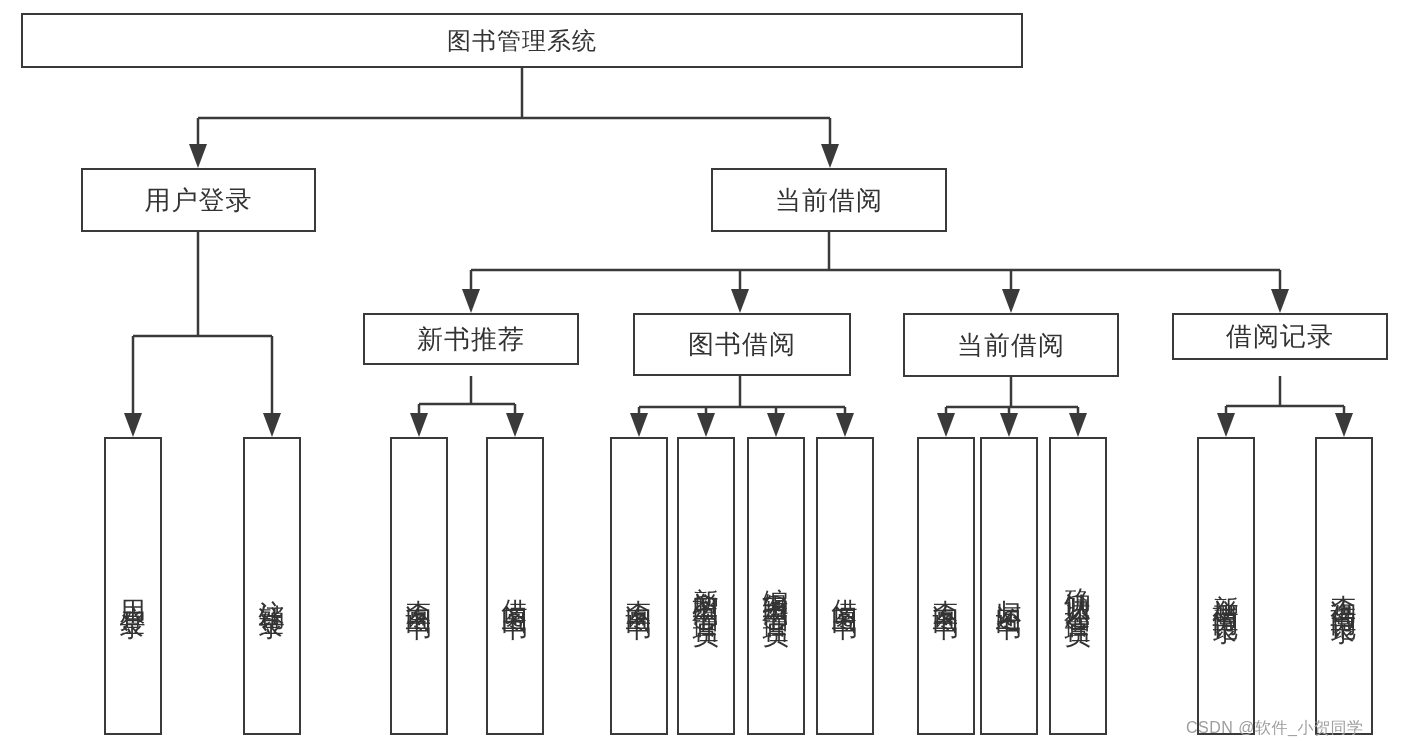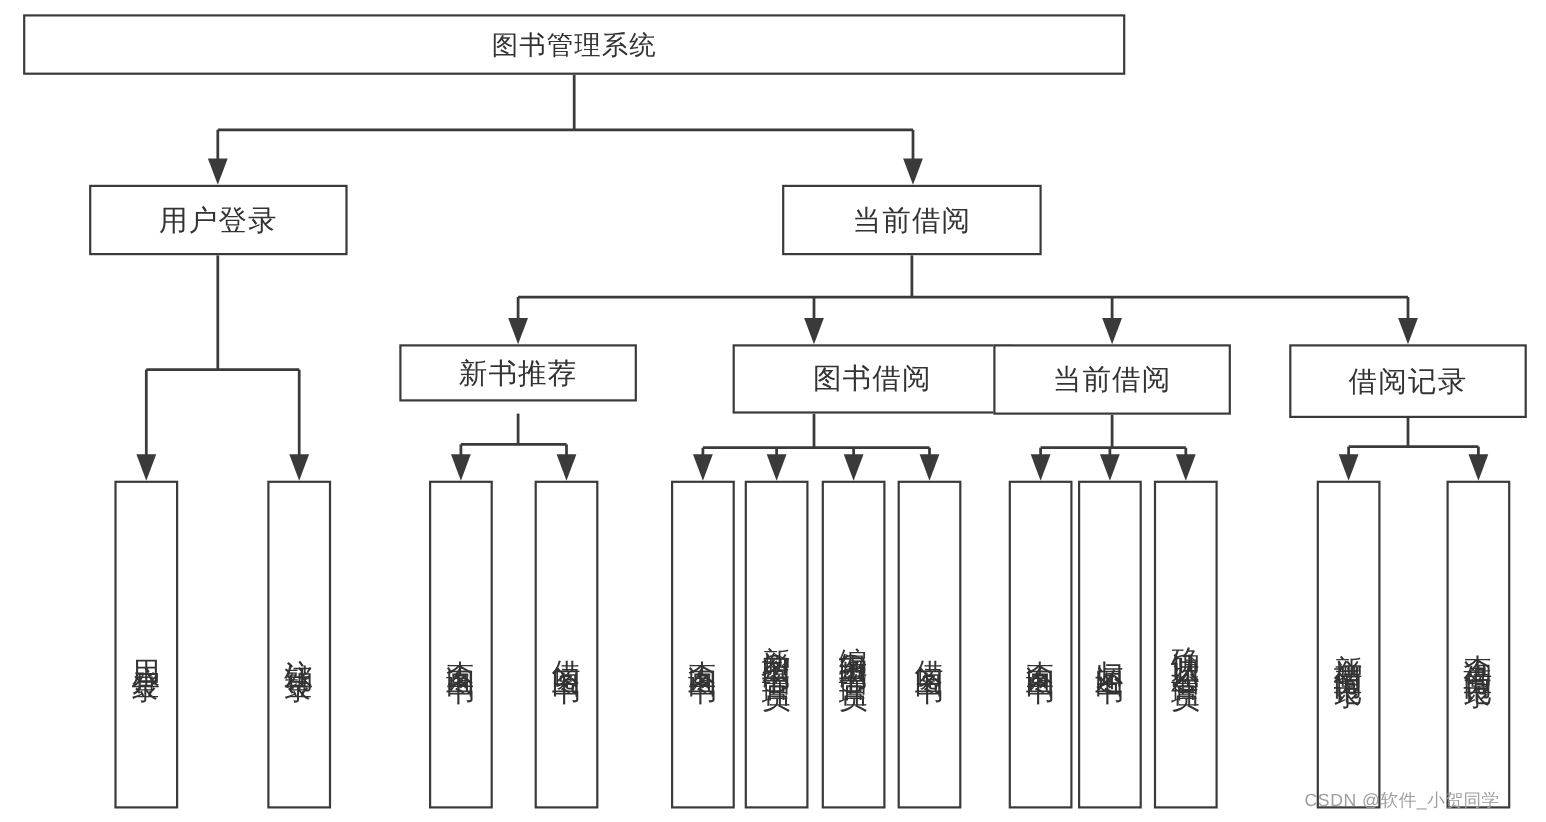--- a/index.html
+++ b/index.html
@@ -130,27 +130,27 @@
   <div class="node h-md" style="left:81px; top:168px; width:235px; height:64px;">
     <span>用户登录</span>
   </div>
   <div class="node h-md" style="left:711px; top:168px; width:236px; height:64px;">
     <span>当前借阅</span>
   </div>
 
   <div class="node h-md" style="left:363px; top:313px; width:216px; height:52px;">
     <span>新书推荐</span>
   </div>
-  <div class="node h-md" style="left:633px; top:313px; width:254px; height:63px;margin-left:33px;">
+  <div class="node h-md" style="left:633px; top:313px; width:218px; height:63px;">
     <span>图书借阅</span>
   </div>
   <div class="node h-md" style="left:903px; top:313px; width:216px; height:64px;">
     <span>当前借阅</span>
   </div>
-  <div class="node h-md" style="left:1172px; top:313px; width:216px; height:67px;">
+  <div class="node h-md" style="left:1172px; top:313px; width:216px; height:47px;">
     <span>借阅记录</span>
   </div>
 
   <div class="node v" style="left:104px; top:437px; width:58px; height:298px;">
     <span>用户登录</span>
   </div>
   <div class="node v" style="left:243px; top:437px; width:58px; height:298px;">
     <span>注销登录</span>
   </div>
 

